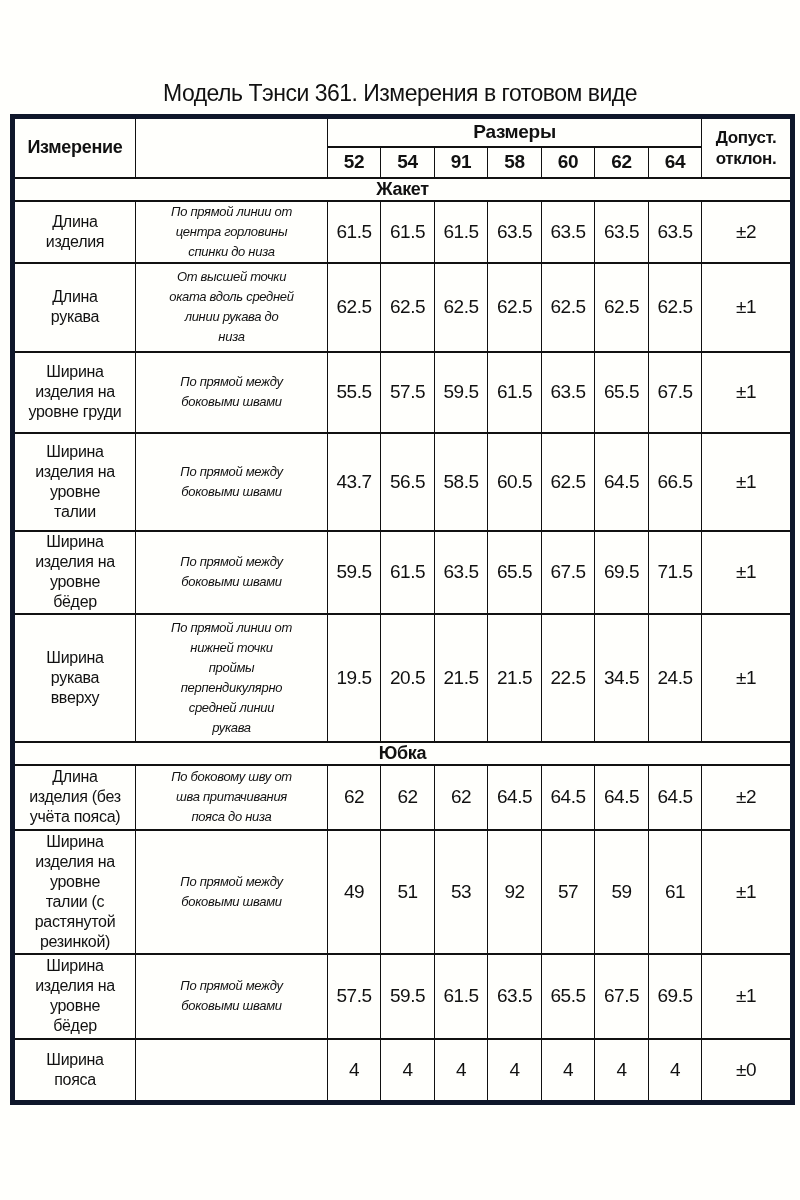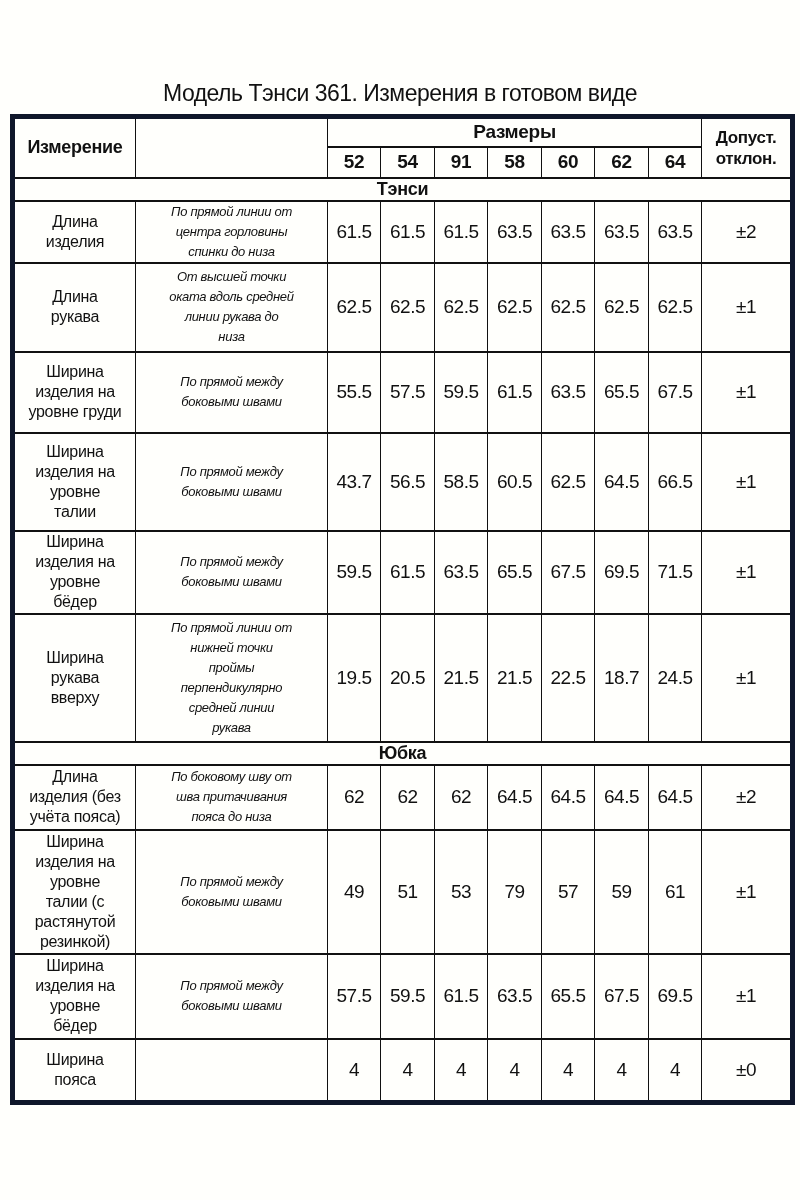--- a/index.html
+++ b/index.html
@@ -78,21 +78,21 @@
         <td class="h size">52</td>
         <td class="h size">54</td>
         <td class="h size">91</td>
         <td class="h size">58</td>
         <td class="h size">60</td>
         <td class="h size">62</td>
         <td class="h size">64</td>
       </tr>
 
       <tr style="height:22px">
-        <td colspan="10" class="section">Тэнси</td>
+        <td colspan="10" class="section">Жакет</td>
       </tr>
 
       <tr style="height:61px">
         <td class="name">Длина
 изделия</td>
         <td class="desc">По прямой линии от
 центра горловины
 спинки до низа</td>
         <td class="num">61.5</td>
         <td class="num">61.5</td>
@@ -179,21 +179,21 @@
 нижней точки
 проймы
 перпендикулярно
 средней линии
 рукава</td>
         <td class="num">19.5</td>
         <td class="num">20.5</td>
         <td class="num">21.5</td>
         <td class="num">21.5</td>
         <td class="num">22.5</td>
-        <td class="num">18.7</td>
+        <td class="num">34.5</td>
         <td class="num">24.5</td>
         <td class="num">±1</td>
       </tr>
 
       <tr style="height:22px">
         <td colspan="10" class="section">Юбка</td>
       </tr>
 
       <tr style="height:65px">
         <td class="name">Длина
@@ -217,21 +217,21 @@
 изделия на
 уровне
 талии (с
 растянутой
 резинкой)</td>
         <td class="desc">По прямой между
 боковыми швами</td>
         <td class="num">49</td>
         <td class="num">51</td>
         <td class="num">53</td>
-        <td class="num">79</td>
+        <td class="num">92</td>
         <td class="num">57</td>
         <td class="num">59</td>
         <td class="num">61</td>
         <td class="num">±1</td>
       </tr>
 
       <tr style="height:85px">
         <td class="name">Ширина
 изделия на
 уровне

